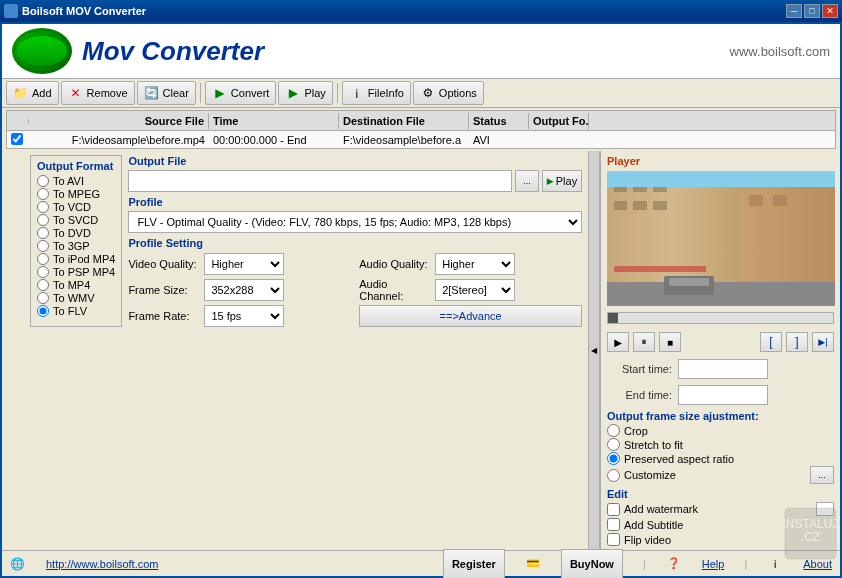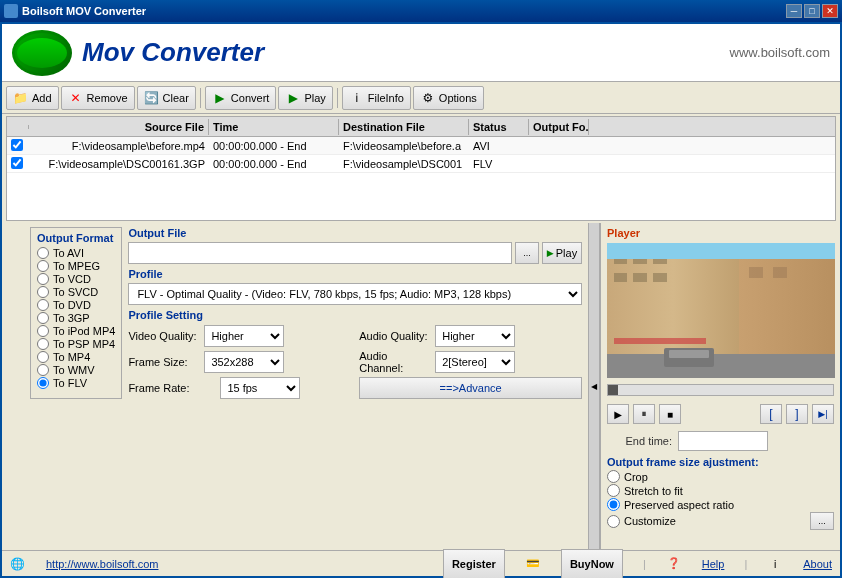--- a/index.html
+++ b/index.html
@@ -481,21 +481,21 @@
               </div>
 
               <div style="display:flex;align-items:center;gap:4px;">
                 <span style="width:72px;min-width:72px;">Audio Channel:</span>
                 <select class="profile-select-sm">
                   <option>2[Stereo]</option>
                   <option>1[Mono]</option>
                 </select>
               </div>
 
-              <div style="display:flex;align-items:center;gap:20px;">
+              <div style="display:flex;align-items:center;gap:4px;">
                 <span style="width:72px;min-width:72px;">Frame Rate:</span>
                 <select class="profile-select-sm">
                   <option>15 fps</option>
                   <option>10 fps</option>
                   <option>20 fps</option>
                   <option>25 fps</option>
                   <option>30 fps</option>
                 </select>
               </div>
 
@@ -553,20 +553,24 @@
       <div class="player-controls">
         <button class="ctrl-btn">▶</button>
         <button class="ctrl-btn">⏸</button>
         <button class="ctrl-btn">■</button>
         <div style="flex:1;"></div>
         <button class="ctrl-btn-bracket">[</button>
         <button class="ctrl-btn-bracket">]</button>
         <button class="ctrl-btn-bracket" style="font-size:9px;">▶|</button>
       </div>
 
+      <div class="time-row">
+        <span class="time-label">Start time:</span>
+        <input type="text" class="time-input" style="">
+      </div>
       <div class="time-row">
         <span class="time-label">End  time:</span>
         <input type="text" class="time-input" style="">
       </div>
 
       <div>
         <div style="color:#003399;font-weight:bold;margin-bottom:2px;">Output frame size ajustment:</div>
         <div style="display:flex;flex-direction:column;gap:1px;">
           <label style="display:flex;align-items:center;gap:4px;">
             <input type="radio" name="frame" style=""> 
@@ -583,20 +587,44 @@
           <div style="display:flex;align-items:center;gap:4px;">
             <label style="display:flex;align-items:center;gap:4px;">
               <input type="radio" name="frame" style=""> 
                 <span>Customize</span>
             </label>
             <button style="width:24px;height:18px;border:1px solid #aaa;background:linear-gradient(to bottom,#f5f5f5,#ddd);cursor:pointer;font-size:9px;margin-left:auto;">...</button>
           </div>
         </div>
       </div>
 
+      <div>
+        <div style="color:#003399;font-weight:bold;margin-bottom:2px;">Edit</div>
+        <div style="display:flex;align-items:center;gap:4px;margin-bottom:2px;">
+          <input type="checkbox" style="">
+          <span>Add watermark</span>
+          <div style="width:18px;height:14px;border:1px solid #aaa;background:white;margin-left:auto;"></div>
+        </div>
+        <div style="display:flex;align-items:center;gap:4px;margin-bottom:2px;position:relative;">
+          <input type="checkbox" style="">
+          <span>Add Subtitle</span>
+
+          <div style="position:absolute;right:-4px;bottom:-30px;width:55px;height:55px;opacity:0.25;z-index:10;">
+            <svg viewBox="0 0 50 50" width="55" height="55">
+              <rect x="2" y="2" width="46" height="46" rx="4" fill="#888" stroke="#555" stroke-width="1"></rect>
+              <text x="25" y="20" text-anchor="middle" font-size="6" fill="white">INSTALUJ</text>
+              <text x="25" y="32" text-anchor="middle" font-size="7" fill="white">.CZ</text>
+            </svg>
+          </div>
+        </div>
+        <div style="display:flex;align-items:center;gap:4px;">
+          <input type="checkbox" style="">
+          <span>Flip video</span>
+        </div>
+      </div>
 
     </div>
   </div>
 
   <div class="bottom-bar">
     <span style="width:16px;height:16px;display:inline-flex;align-items:center;justify-content:center;font-size:12px;">🌐</span>
     <span class="bottom-link">http://www.boilsoft.com</span>
     <div style="flex:1;"></div>
     <button class="bottom-btn">Register</button>
     <span style="width:16px;height:16px;display:inline-flex;align-items:center;justify-content:center;">💳</span>

